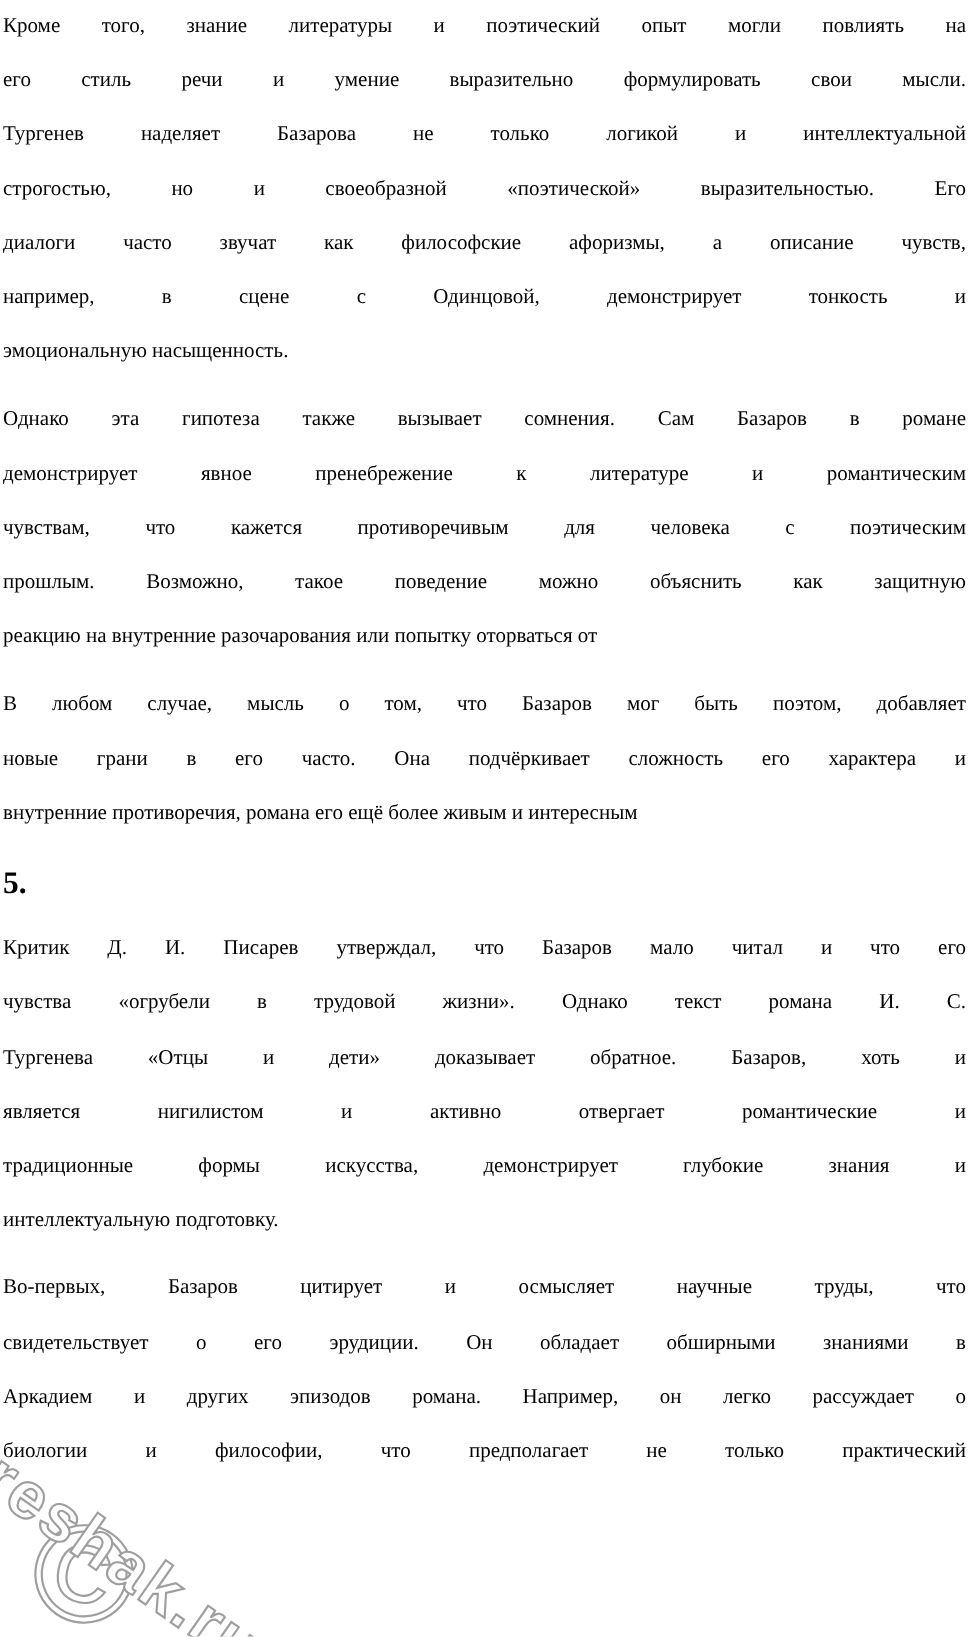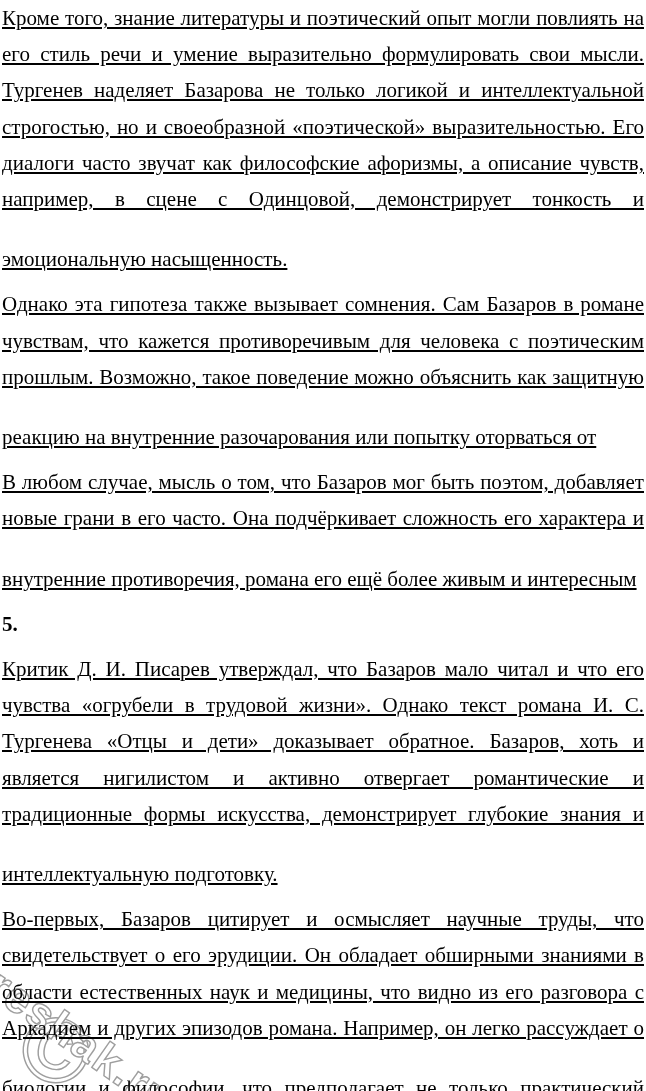--- a/index.html
+++ b/index.html
@@ -12,34 +12,32 @@
     font-family: "Liberation Serif", "DejaVu Serif", serif;
     position: relative;
   }
   .content {
     position: relative;
     z-index: 1;
     padding: 0 2px 0 2px;
   }
   .para {
     margin: 0 0 9px 0;
-    font-size: 21px;
+    font-size: 14px;
     line-height: 36.2px;
     font-weight: normal;
-    text-decoration: underline;
   }
   .para .line {
     display: block;
     text-align: justify;
     text-align-last: justify;
     white-space: normal;
   }
   .para .line:last-child {
     text-align-last: left;
-    margin-top: 24px;
   }
   .para.full-last .line:last-child {
     text-align-last: justify;
   }
   .heading {
     margin: 0 0 9px 0;
     font-size: 21px;
     line-height: 36.2px;
     font-weight: bold;
   }
@@ -92,20 +90,21 @@
       <span class="line">Кроме того, знание литературы и поэтический опыт могли повлиять на</span>
       <span class="line">его стиль речи и умение выразительно формулировать свои мысли.</span>
       <span class="line">Тургенев наделяет Базарова не только логикой и интеллектуальной</span>
       <span class="line">строгостью, но и своеобразной «поэтической» выразительностью. Его</span>
       <span class="line">диалоги часто звучат как философские афоризмы, а описание чувств,</span>
       <span class="line">например, в сцене с Одинцовой, демонстрирует тонкость и</span>
       <span class="line">эмоциональную насыщенность.</span>
     </p>
   <p class="para">
       <span class="line">Однако эта гипотеза также вызывает сомнения. Сам Базаров в романе</span>
+      <span class="line">демонстрирует явное пренебрежение к литературе и романтическим</span>
       <span class="line">чувствам, что кажется противоречивым для человека с поэтическим</span>
       <span class="line">прошлым. Возможно, такое поведение можно объяснить как защитную</span>
       <span class="line">реакцию на внутренние разочарования или попытку оторваться от</span>
     </p>
   <p class="para">
       <span class="line">В любом случае, мысль о том, что Базаров мог быть поэтом, добавляет</span>
       <span class="line">новые грани в его часто. Она подчёркивает сложность его характера и</span>
       <span class="line">внутренние противоречия, романа его ещё более живым и интересным</span>
     </p>
   <h2 class="heading">5.</h2>
@@ -113,17 +112,16 @@
       <span class="line">Критик Д. И. Писарев утверждал, что Базаров мало читал и что его</span>
       <span class="line">чувства «огрубели в трудовой жизни». Однако текст романа И. С.</span>
       <span class="line">Тургенева «Отцы и дети» доказывает обратное. Базаров, хоть и</span>
       <span class="line">является нигилистом и активно отвергает романтические и</span>
       <span class="line">традиционные формы искусства, демонстрирует глубокие знания и</span>
       <span class="line">интеллектуальную подготовку.</span>
     </p>
   <p class="para full-last">
       <span class="line">Во-первых, Базаров цитирует и осмысляет научные труды, что</span>
       <span class="line">свидетельствует о его эрудиции. Он обладает обширными знаниями в</span>
-      <span class="line">области естественных наук и медицины, что видно из его разговора с</span>
       <span class="line">Аркадием и других эпизодов романа. Например, он легко рассуждает о</span>
       <span class="line">биологии и философии, что предполагает не только практический</span>
     </p>
 </main>
 
 </body></html>

